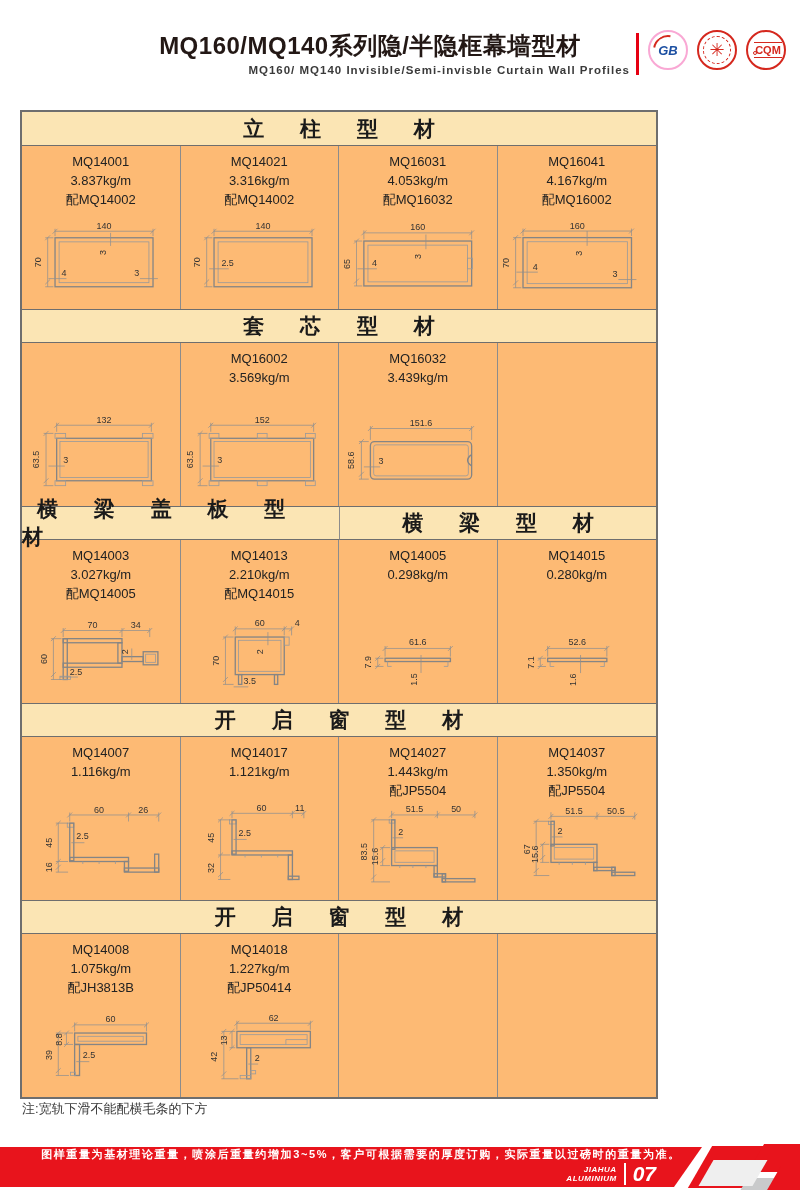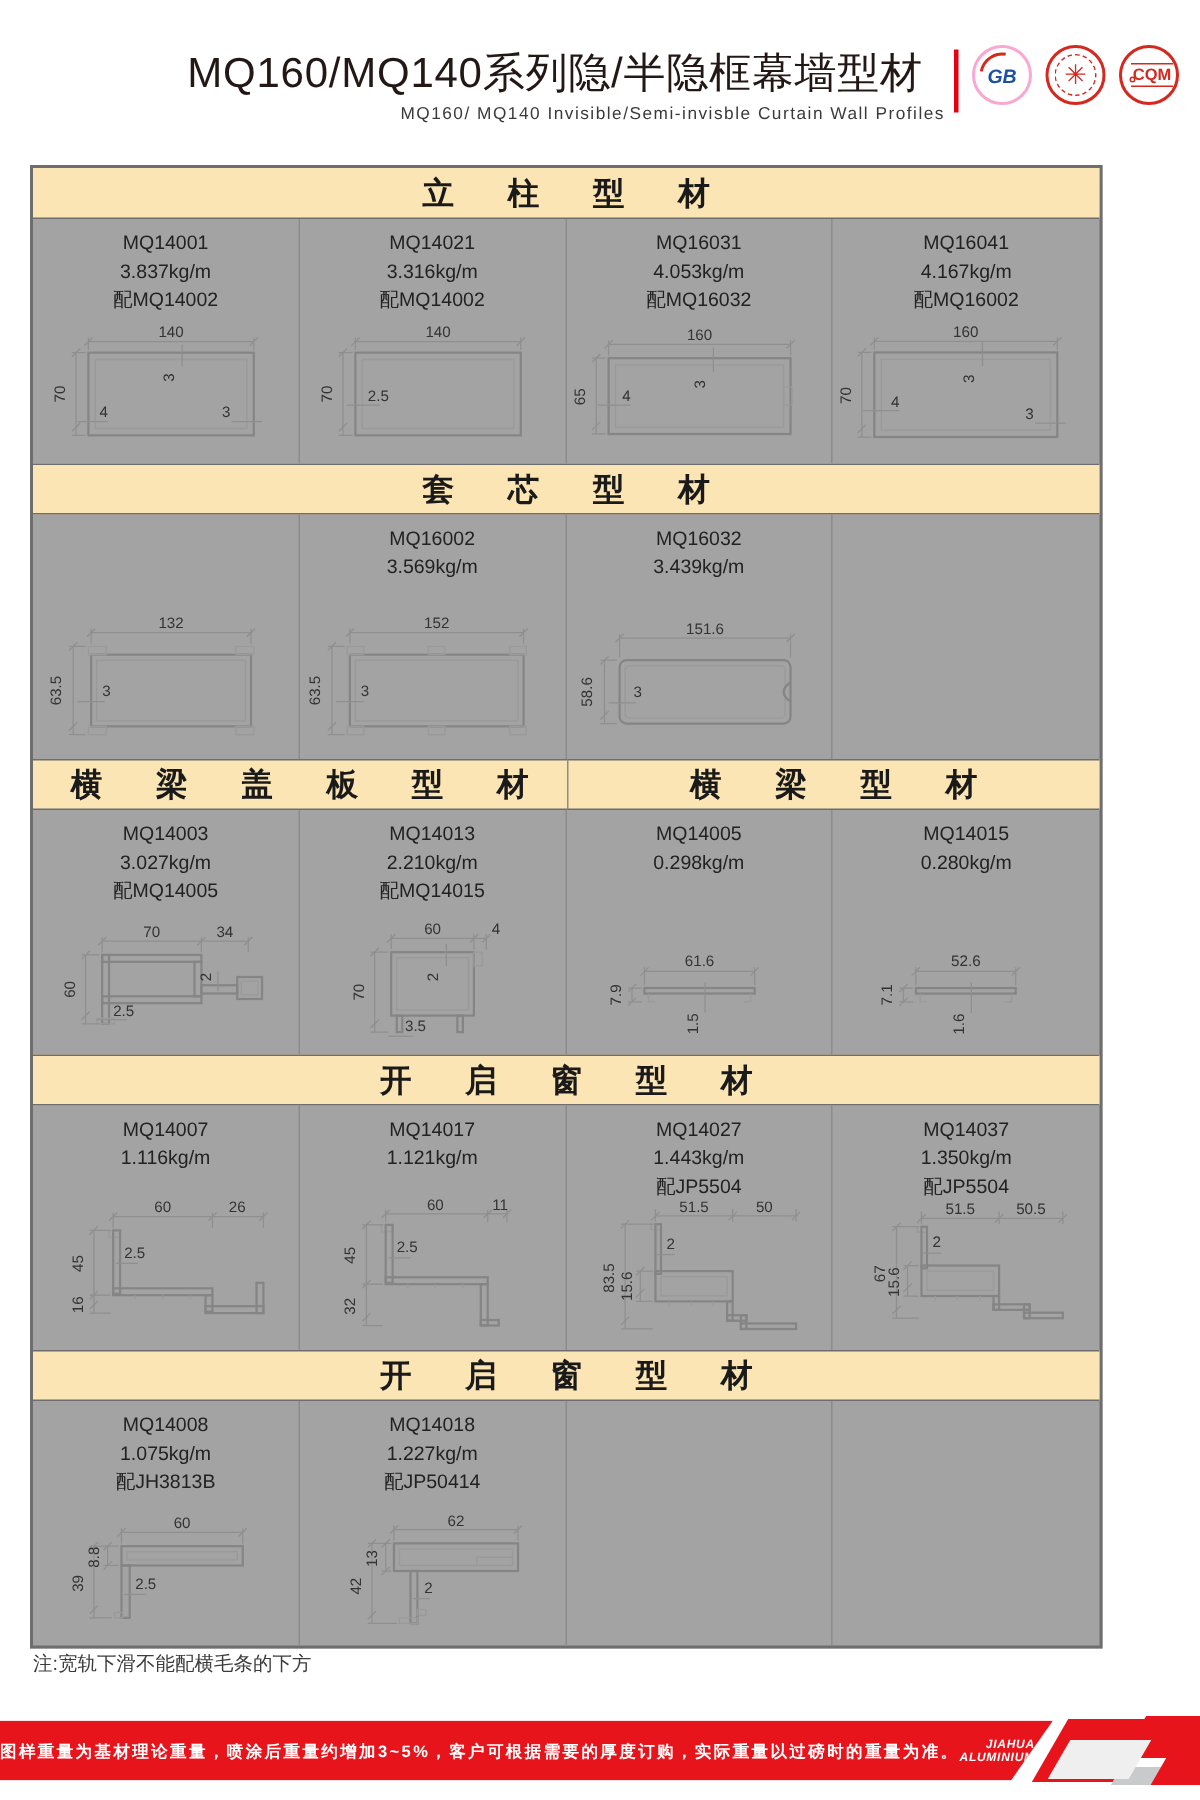--- a/index.html
+++ b/index.html
@@ -2,54 +2,54 @@
 <html><head>
 <meta charset="utf-8">
 <style>
   * { margin:0; padding:0; box-sizing:border-box; }
   body { background:#fff; font-family:"Liberation Sans", sans-serif; }
   .page { position:relative; width:800px; height:1200px; background:#fff; overflow:hidden; }
 
   
   .hdr { position:absolute; left:0; top:0; width:800px; height:100px; }
   .title-block { position:absolute; left:110px; top:30px; width:520px; text-align:center; }
-  .title { font-size:28px; font-weight:normal; color:#231815; letter-spacing:0.5px; white-space:nowrap; }
-  .subtitle { font-size:11.5px; font-weight:normal; color:#3a3a3a; text-align:right; margin-top:2px; letter-spacing:1px; }
+  .title { font-size:24px; font-weight:bold; color:#231815; letter-spacing:0.5px; white-space:nowrap; }
+  .subtitle { font-size:11.5px; font-weight:bold; color:#3a3a3a; text-align:right; margin-top:2px; letter-spacing:1px; }
   .red-rule { position:absolute; left:636px; top:33px; width:3px; height:42px; background:#e60012; }
   .logos { position:absolute; left:648px; top:30px; display:flex; gap:9px; }
   .logo { width:40px; height:40px; border-radius:50%; position:relative; display:flex; align-items:center; justify-content:center; }
   .l1 { border:2px solid #f9a8d4; color:#1d50a2; font-weight:bold; font-style:italic; font-size:13px; }
   .l1-swoosh { position:absolute; inset:3px; border-radius:50%; border:2px solid transparent; border-top-color:#d5281e; transform:rotate(-35deg); }
   .l2 { border:2px solid #d5281e; color:#d5281e; font-size:18px; }
   .l2-inner { position:absolute; inset:4px; border-radius:50%; border:1px dashed #d5281e; }
   .l3 { border:2px solid #d5281e; color:#d5281e; font-weight:bold; font-size:11px; letter-spacing:0;justify-content:center; }
   .l3-inner { position:absolute; inset:3px; border-radius:50%; border:1px solid #d5281e; }
   .l3 span { position:relative; border-top:1.5px solid #d5281e; border-bottom:1.5px solid #d5281e; padding:1px 1px; }
 
   
-  .ptable { position:absolute; left:20px; top:110px; width:715px; border:2px solid #6e6e6e; display:grid; grid-template-columns:repeat(4,1fr); background:#a3a3a3; }
+  .ptable { position:absolute; left:20px; top:110px; width:638px; border:2px solid #6e6e6e; display:grid; grid-template-columns:repeat(4,1fr); background:#fdba74; }
   .sec-h { grid-column:1 / -1; height:34px; background:#fbe5b4; border-top:1px solid #6e6e6e; border-bottom:1px solid #6e6e6e; display:flex; align-items:center; justify-content:center; font-size:21px; font-weight:bold; color:#1a1a1a; letter-spacing:15px; text-indent:15px; }
   .sec-h.first { border-top:none; }
   .sec-h.half { grid-column:span 2; }
   .sec-h.half + .sec-h.half { border-left:1px solid #8c8c8c; }
   .cell { height:163px; border-right:1px solid #8c8c8c; display:flex; flex-direction:column; padding:7px 2px 3px 2px; }
   .cell.c4 { border-right:none; }
   .cell-info { text-align:center; font-size:13px; color:#222; line-height:1.45; }
   .model { font-weight:normal; }
   .draw { width:100%; margin-top:auto; display:block; }
 
   
   svg .p  { fill:none; stroke:#858585; stroke-width:1.6; }
   svg .p2 { fill:none; stroke:#9a9a9a; stroke-width:1; }
   svg .d  { fill:none; stroke:#8f8f8f; stroke-width:0.9; }
   svg .t  { font-family:"Liberation Sans",sans-serif; font-size:11px; fill:#333; }
 
   
   .note { position:absolute; left:22px; top:1100px; font-size:13px; color:#3c3c3c; }
-  .footer-bar { position:absolute; left:0; top:1147px; width:702px; height:40px; background:#e8141c; clip-path:polygon(0 0, 100% 0, calc(100% - 28px) 100%, 0 100%); display:flex; align-items:center; z-index:2; }
+  .footer-bar { position:absolute; left:0; top:1147px; width:702px; height:40px; background:#e8141c; clip-path:polygon(0 0, 100% 0, calc(100% - 28px) 100%, 0 100%); display:flex; align-items:center; padding-left:20px; z-index:2;flex-direction:column; }
   .footer-text { font-size:11px; font-weight:bold; color:#fff; letter-spacing:1.6px; white-space:nowrap; }
   .footer-brand { margin-left:auto; margin-right:46px; display:flex; align-items:center; gap:7px; color:#fff; }
   .brand-names { font-size:8px; font-weight:bold; font-style:italic; text-align:right; line-height:1.15; letter-spacing:0.5px; }
   .brand-divider { width:2px; height:22px; background:#fff; }
   .page-num { font-size:21px; font-weight:bold; font-style:italic; }
   .deco { position:absolute; transform:skewX(-30deg); }
   .deco1 { left:700px; top:1146px; width:60px; height:42px; background:#e8141c; z-index:1; }
   .deco2 { left:706px; top:1160px; width:54px; height:26px; background:#efefef; z-index:3; }
   .deco3 { left:756px; top:1144px; width:52px; height:28px; background:#e8141c; z-index:2; }
   .deco4 { left:744px; top:1178px; width:42px; height:12px; background:#c9cacb; z-index:2; }

